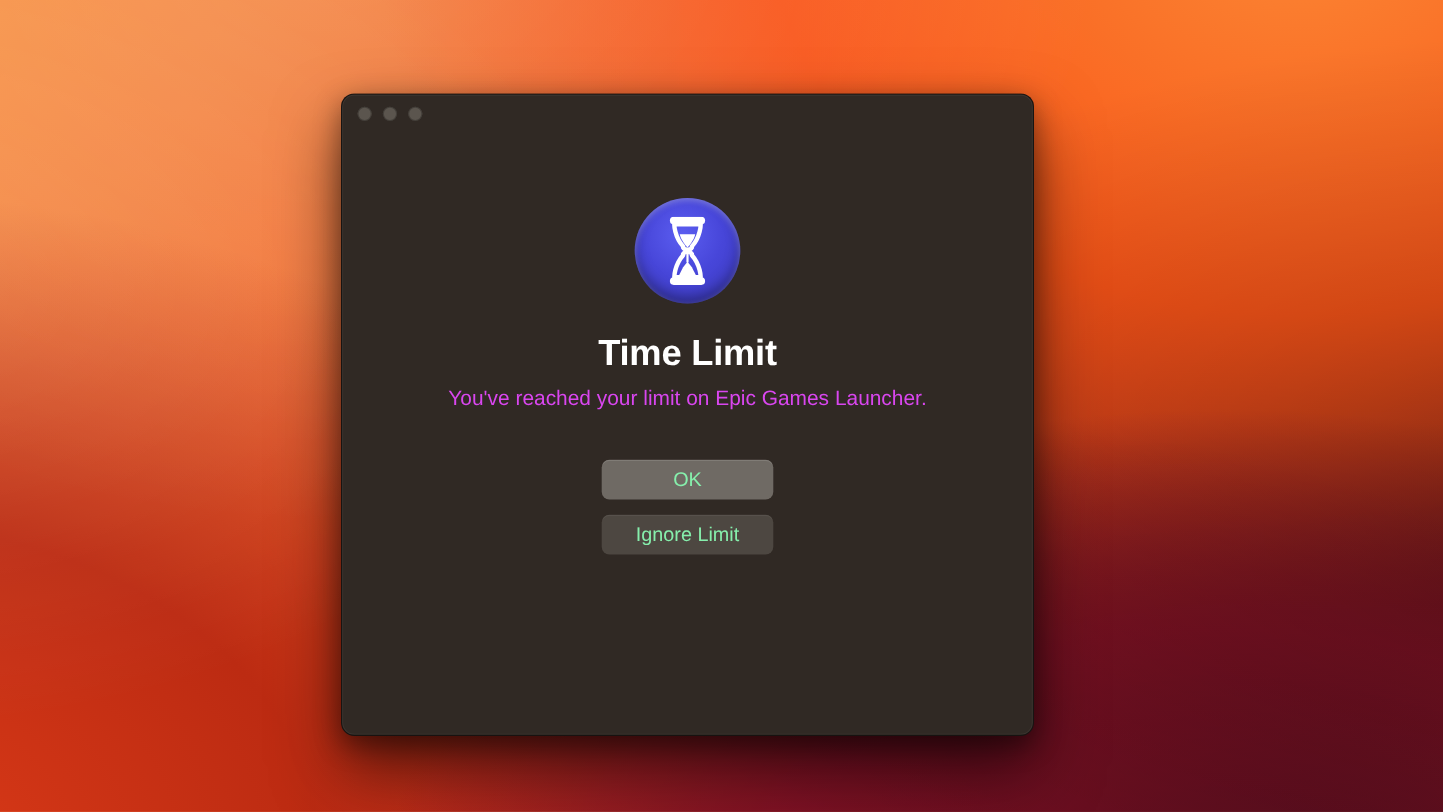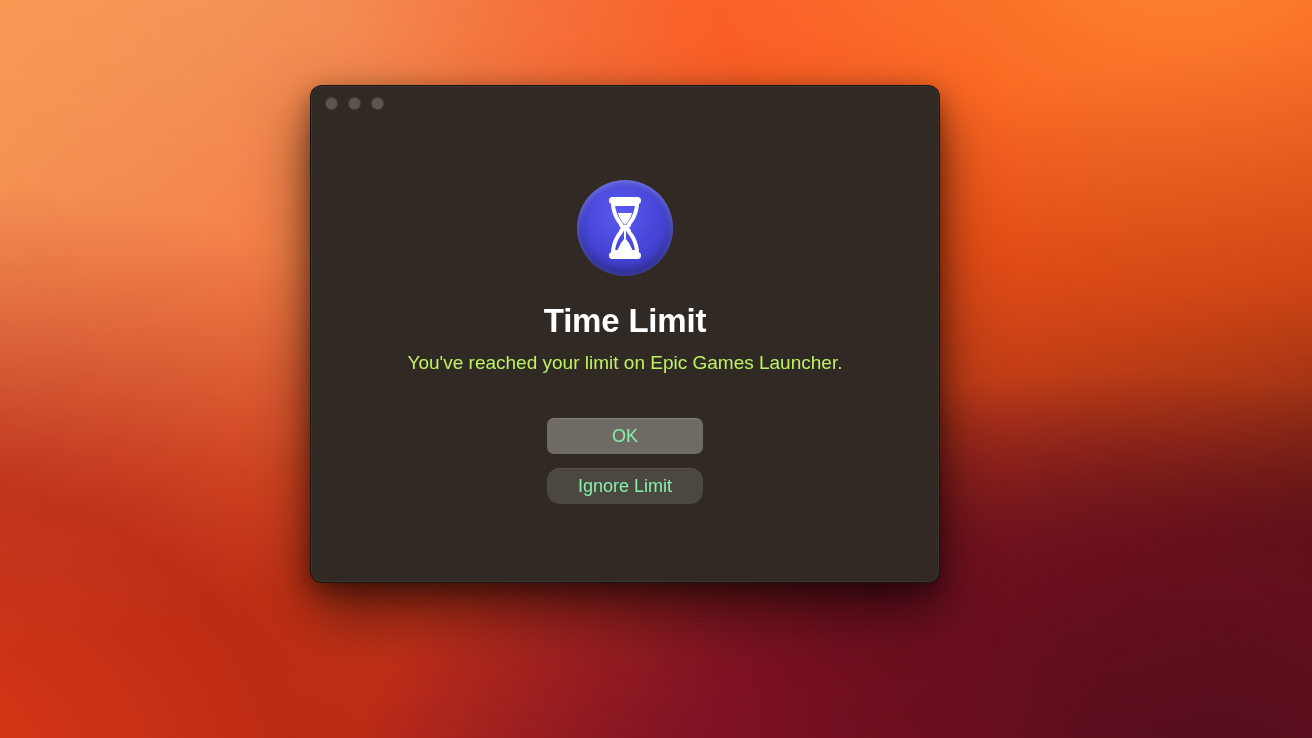--- a/index.html
+++ b/index.html
@@ -39,21 +39,21 @@
     background:
       radial-gradient(1800px 900px at 110% 65%, rgba(0,0,0,0.3), transparent 50%),
       radial-gradient(1200px 700px at 70% 105%, rgba(128,15,35,0.7), transparent 55%);
   }
 
   .window {
     position: absolute;
     left: 310px;
     top: 85px;
     width: 630px;
-    height: 498px;
+    height: 584px;
     background: #302924;
     border: 1px solid rgba(0,0,0,0.5);
     border-radius: 12px;
     box-shadow:
       0 0 0 1px rgba(255,255,255,0.06) inset,
       0 30px 60px rgba(0,0,0,0.55),
       0 8px 24px rgba(0,0,0,0.4);
     color: #f2f0ee;
     display: flex;
     flex-direction: column;
@@ -105,21 +105,21 @@
     font-size: 33px;
     font-weight: 700;
     letter-spacing: -0.2px;
     color: #ffffff;
   }
 
   .dialog-message {
     margin-top: 12px;
     font-size: 19px;
     font-weight: 400;
-    color: #bef264;
+    color: #d946ef;
     text-align: center;
     padding: 0 30px;
   }
 
   .buttons {
     margin-top: 44px;
     display: flex;
     flex-direction: column;
     gap: 14px;
     align-items: center;
@@ -137,21 +137,20 @@
   }
 
   .btn.primary {
     background: #6f6a64;
     box-shadow: inset 0 1px 0 rgba(255,255,255,0.12);
   }
 
   .btn.secondary {
     background: #4d4741;
     box-shadow: inset 0 1px 0 rgba(255,255,255,0.06);
-    border-radius: 13px;
   }
 </style>
 </head>
 <body>
 
 <div class="wallpaper"></div>
 <div class="swoosh1"></div>
 <div class="swoosh2"></div>
 
 <div class="window">

